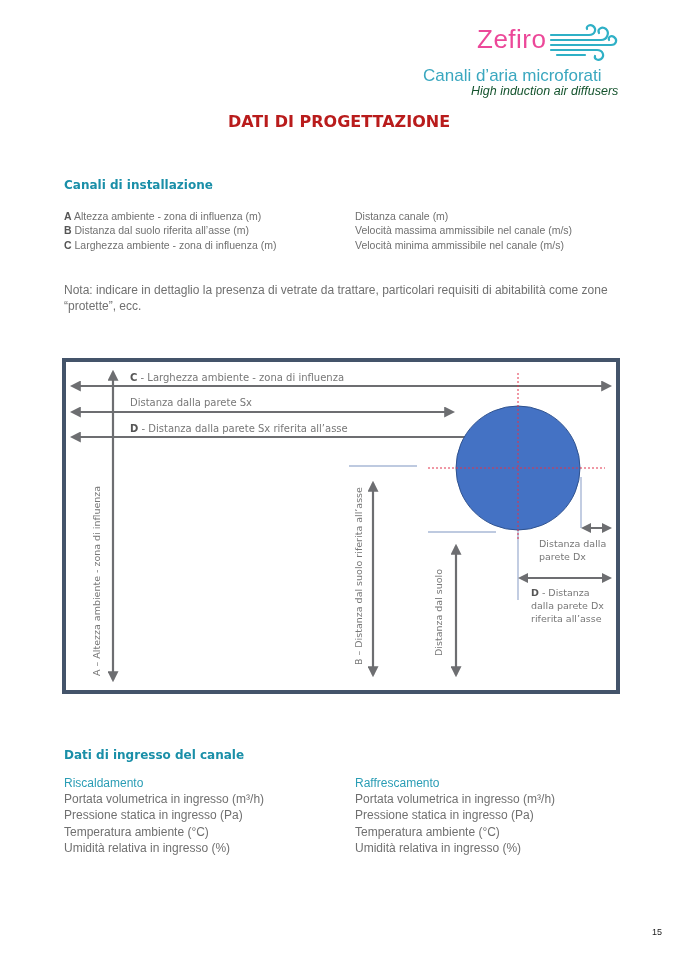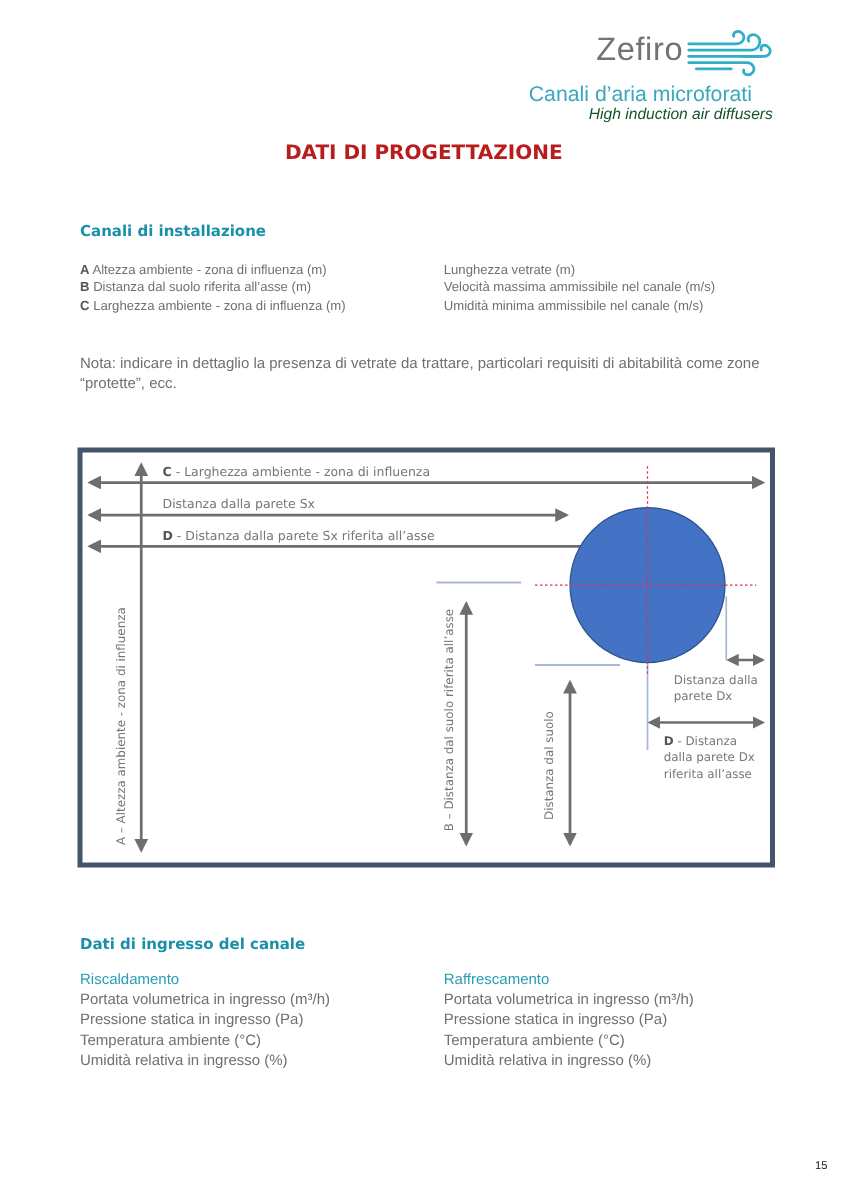--- a/index.html
+++ b/index.html
@@ -1,19 +1,19 @@
 <!DOCTYPE html>
 <html><head>
 <meta charset="utf-8">
 <style>
   html, body { margin:0; padding:0; background:#fff; }
   body { width:678px; height:959px; position:relative; overflow:hidden;
          font-family:"DejaVu Sans", sans-serif; color:#6d6e71; }
   .abs { position:absolute; }
-  .logo-word { left:477px; top:24px; font-size:26px; color:#737373; font-family:"Liberation Sans", sans-serif; letter-spacing:0.5px; }
+  .logo-word { left:477px; top:24px; font-size:26px; color:#ec4899; font-family:"Liberation Sans", sans-serif; letter-spacing:0.5px; }
   .logo-icon { left:549px; top:21px; }
   .logo-sub { left:423px; top:66px; font-size:17px; color:#3aa7bf; font-family:"Liberation Sans", sans-serif; white-space:nowrap; }
   .logo-tag { left:471px; top:84px; font-size:12.5px; color:#14532d; font-style:italic; font-family:"Liberation Sans", sans-serif; white-space:nowrap; }
   .title { left:0; width:678px; top:112px; text-align:center; font-size:16px; font-weight:bold; color:#b91c1c; font-family:"DejaVu Sans", sans-serif; }
   .h2 { font-size:12px; font-weight:bold; color:#1a8fa8; font-family:"DejaVu Sans", sans-serif; }
   .list { font-size:10.5px; line-height:14.4px; color:#707070; font-family:"Liberation Sans", sans-serif; }
   .list b { color:#555; }
   .note { left:64px; top:283px; width:560px; font-size:12px; line-height:15.5px; color:#707070; font-family:"Liberation Sans", sans-serif; }
   .sub { color:#2a9db5; }
   .list2 { font-size:12px; line-height:16.2px; color:#707070; font-family:"Liberation Sans", sans-serif; }
@@ -41,23 +41,23 @@
 
 <div class="abs h2" style="left:64px;top:178px;">Canali di installazione</div>
 
 <div class="abs list" style="left:64px;top:209px;">
   <div><b>A</b><span> Altezza ambiente - zona di influenza (m)</span></div>
   <div><b>B</b><span> Distanza dal suolo riferita all’asse (m)</span></div>
   <div><b>C</b><span> Larghezza ambiente - zona di influenza (m)</span></div>
 </div>
 
 <div class="abs list" style="left:355px;top:209px;">
-  <div>Lunghezza vetrate (m)</div>
+  <div>Distanza canale (m)</div>
   <div>Velocità massima ammissibile nel canale (m/s)</div>
-  <div>Umidità minima ammissibile nel canale (m/s)</div>
+  <div>Velocità minima ammissibile nel canale (m/s)</div>
 </div>
 
 <div class="abs note">Nota: indicare in dettaglio la presenza di vetrate da trattare, particolari requisiti di abitabilità come zone “protette”, ecc.</div>
 
 <svg class="abs" style="left:0;top:0;" width="678" height="959">
   <defs>
     <marker id="ah" viewBox="0 0 10 10" refX="8" refY="5" markerWidth="5" markerHeight="5" orient="auto-start-reverse">
       <path d="M0 0 L10 5 L0 10 z" fill="#6d6e71"></path>
     </marker>
   </defs>

